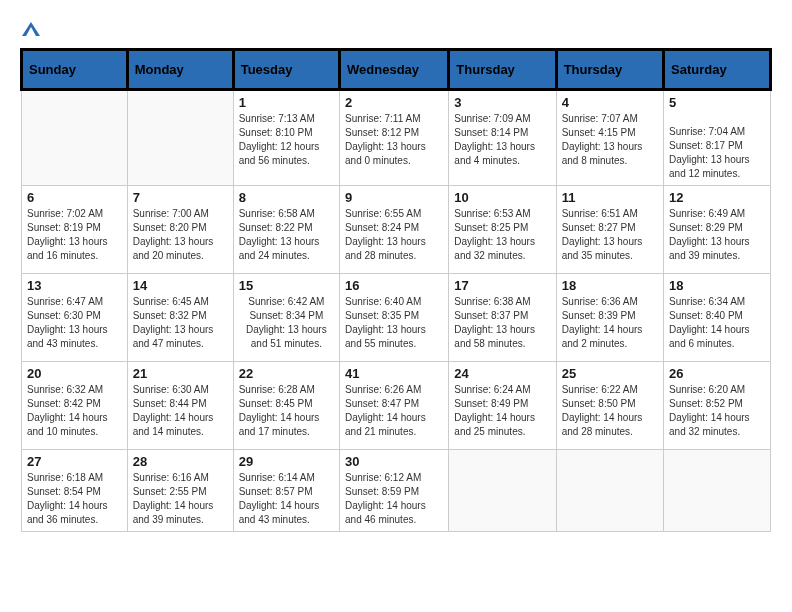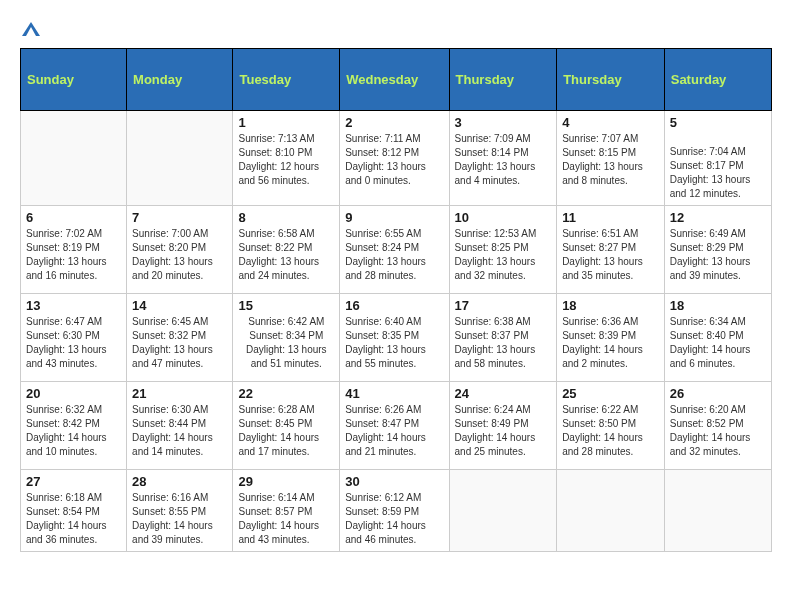--- a/index.html
+++ b/index.html
@@ -36,26 +36,26 @@
     .subtitle {
       font-size: 14px;
       color: #333;
     }
     .calendar {
       width: 100%;
       border-collapse: collapse;
     }
     .calendar th {
       background-color: #2a6db5;
-      color: #bef264;
+      color: #000000;
       text-align: left;
-      padding: 23px 6px;
+      padding: 11px 6px;
       font-size: 13px;
       font-weight: bold;
-      border: 1px solid #000000;
+      border: 3px solid #000000;
     }
     .calendar td {
       border: 1px solid #ccc;
       vertical-align: top;
       padding: 4px 5px;
       width: 113px;
       height: 88px;
       background: #fff;
     }
     .calendar td.empty {
@@ -134,21 +134,21 @@
           <td>
             <span class="day-num">3</span>
             <div class="day-info" style="white-space: pre-line;">Sunrise: 7:09 AM
 Sunset: 8:14 PM
 Daylight: 13 hours
 and 4 minutes.</div>
           </td>
           <td>
             <span class="day-num">4</span>
             <div class="day-info" style="white-space: pre-line;">Sunrise: 7:07 AM
-Sunset: 8:15 PM
+Sunset: 4:15 PM
 Daylight: 13 hours
 and 8 minutes.</div>
           </td>
           <td>
             <span class="day-num">5</span>
             <div class="day-info" style="white-space: pre-line; margin-top: 15px;">Sunrise: 7:04 AM
 Sunset: 8:17 PM
 Daylight: 13 hours
 and 12 minutes.</div>
           </td>
@@ -177,21 +177,21 @@
           </td>
           <td>
             <span class="day-num">9</span>
             <div class="day-info" style="white-space: pre-line;">Sunrise: 6:55 AM
 Sunset: 8:24 PM
 Daylight: 13 hours
 and 28 minutes.</div>
           </td>
           <td>
             <span class="day-num">10</span>
-            <div class="day-info" style="white-space: pre-line;">Sunrise: 12:53 AM
+            <div class="day-info" style="white-space: pre-line;">Sunrise: 6:53 AM
 Sunset: 8:25 PM
 Daylight: 13 hours
 and 32 minutes.</div>
           </td>
           <td>
             <span class="day-num">11</span>
             <div class="day-info" style="white-space: pre-line;">Sunrise: 6:51 AM
 Sunset: 8:27 PM
 Daylight: 13 hours
 and 35 minutes.</div>
@@ -310,21 +310,21 @@
           <td>
             <span class="day-num">27</span>
             <div class="day-info" style="white-space: pre-line;">Sunrise: 6:18 AM
 Sunset: 8:54 PM
 Daylight: 14 hours
 and 36 minutes.</div>
           </td>
           <td>
             <span class="day-num">28</span>
             <div class="day-info" style="white-space: pre-line;">Sunrise: 6:16 AM
-Sunset: 8:55 PM
+Sunset: 2:55 PM
 Daylight: 14 hours
 and 39 minutes.</div>
           </td>
           <td>
             <span class="day-num">29</span>
             <div class="day-info" style="white-space: pre-line;">Sunrise: 6:14 AM
 Sunset: 8:57 PM
 Daylight: 14 hours
 and 43 minutes.</div>
           </td>

